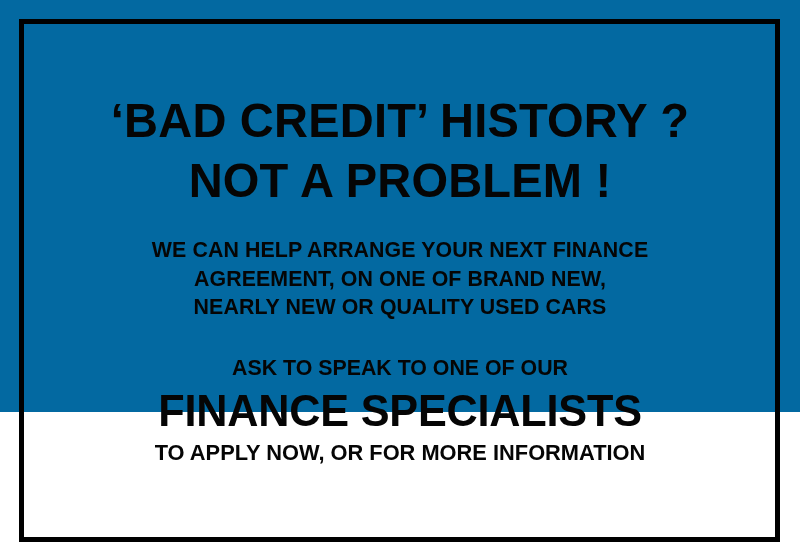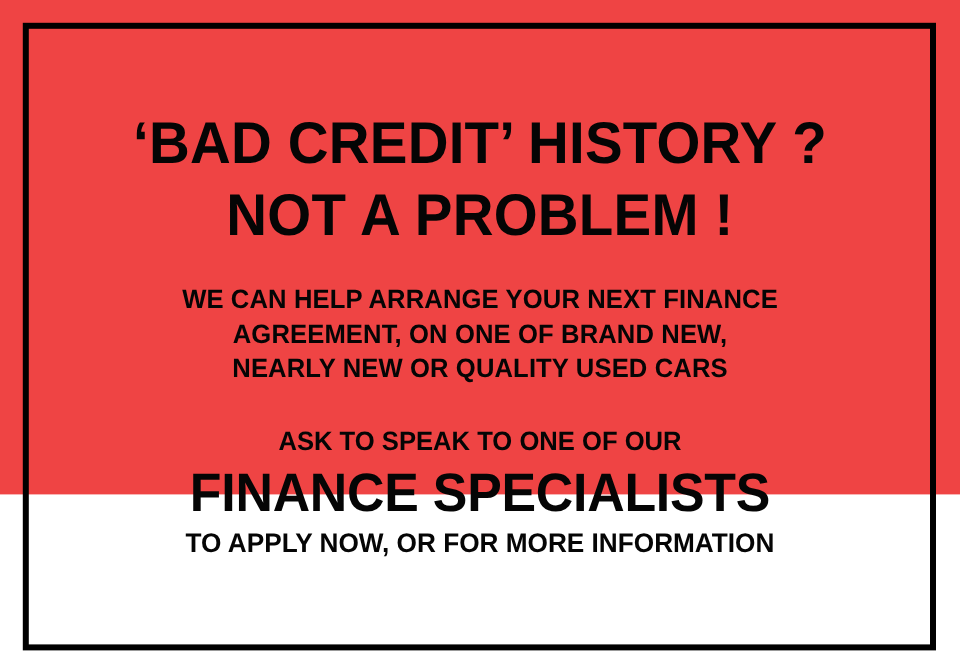--- a/index.html
+++ b/index.html
@@ -10,21 +10,21 @@
     width: 800px;
     height: 560px;
     overflow: hidden;
     font-family: "Liberation Sans", sans-serif;
   }
 
   #poster {
     position: relative;
     width: 800px;
     height: 412px;
-    background: #ef4444;
+    background: #0369a1;
     box-sizing: border-box;
   }
 
   
   #frame {
     position: absolute;
     left: 19px;
     top: 19px;
     width: 761px;
     height: 523px;

